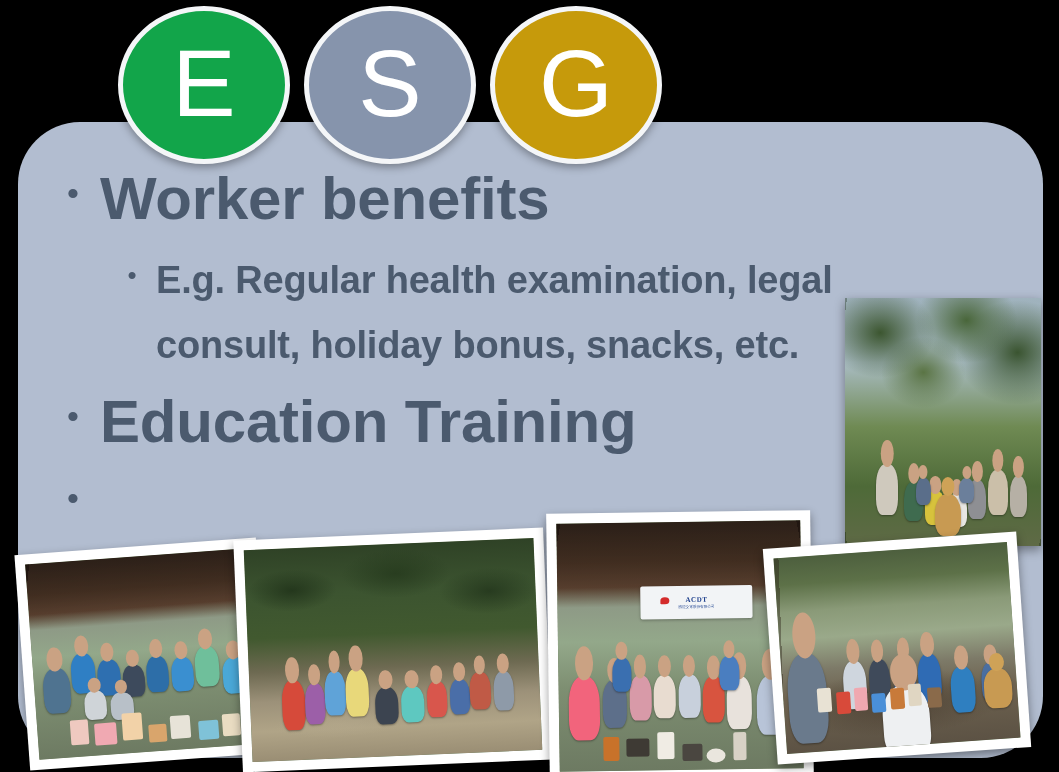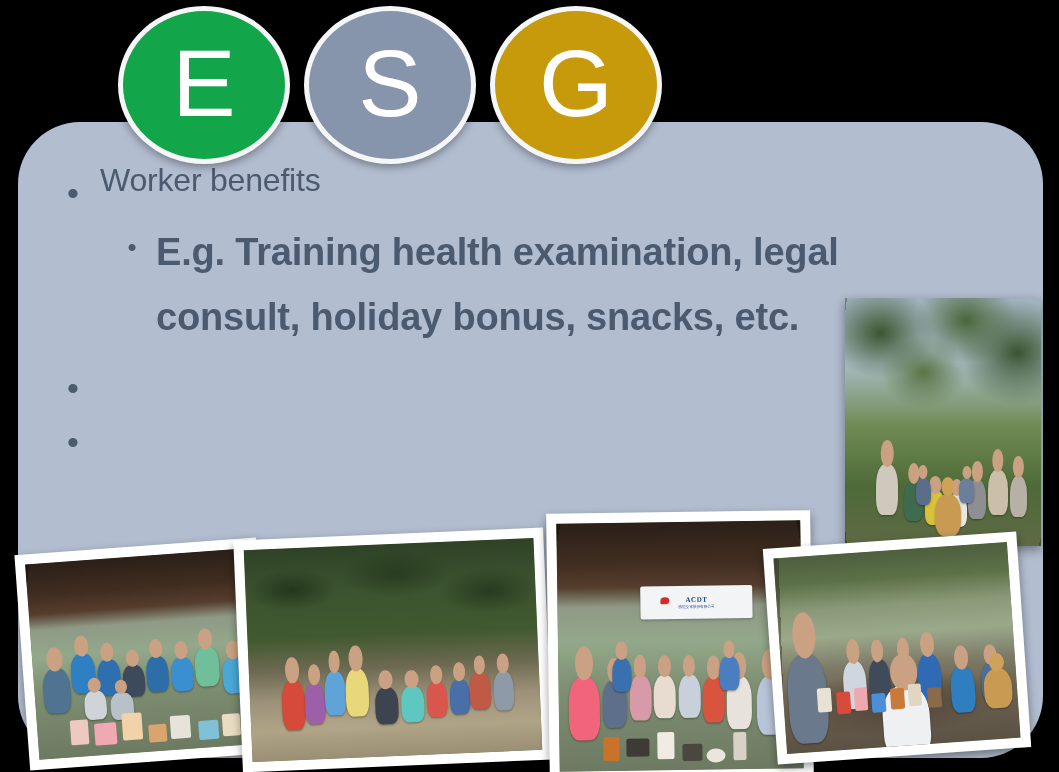--- a/index.html
+++ b/index.html
@@ -65,22 +65,22 @@
     color:#4b5a6e;
   }
   .b-l1{ margin-bottom:4px; }
   .b-dot{
     flex:0 0 auto;
     color:#4b5a6e;
     line-height:1;
   }
   .b-l1 .b-dot{ font-size:34px; width:54px; text-align:center; padding-top:16px;}
   .b-l1 .b-text{
-    font-size:32px;
-    font-weight:normal;
+    font-size:60px;
+    font-weight:bold;
     line-height:1.30;
     font-stretch:condensed;
     letter-spacing:-.2px;
   }
   .b-l2{ margin:10px 0 6px 62px; }
   .b-l2 .b-dot{ font-size:26px; width:48px; text-align:center; padding-top:14px;}
   .b-l2 .b-text{
     font-size:38px;
     font-weight:bold;
     line-height:1.70;
@@ -245,25 +245,26 @@
 
   <div class="bullets">
 
     <div class="b-row b-l1" style="color: rgb(75, 90, 110);">
       <span class="b-dot">•</span>
       <span class="b-text">Worker benefits</span>
     </div>
 
     <div class="b-row b-l2" style="color: rgb(75, 90, 110);">
       <span class="b-dot">•</span>
-      <span class="b-text">E.g. Training health examination, legal consult, holiday bonus, snacks, etc.</span>
+      <span class="b-text">E.g. Regular health examination, legal consult, holiday bonus, snacks, etc.</span>
     </div>
 
     <div class="b-row b-l1" style="color: rgb(75, 90, 110);">
       <span class="b-dot">•</span>
+      <span class="b-text">Education Training</span>
     </div>
 
     <div class="b-row b-l1" style="color: rgb(75, 90, 110);">
       <span class="b-dot">•</span>
     </div>
 
   </div>
 
   <div class="photo photo-plain" style="left:845px;top:298px;width:196px;height:248px;z-index:5;">
     <div class="inner">

